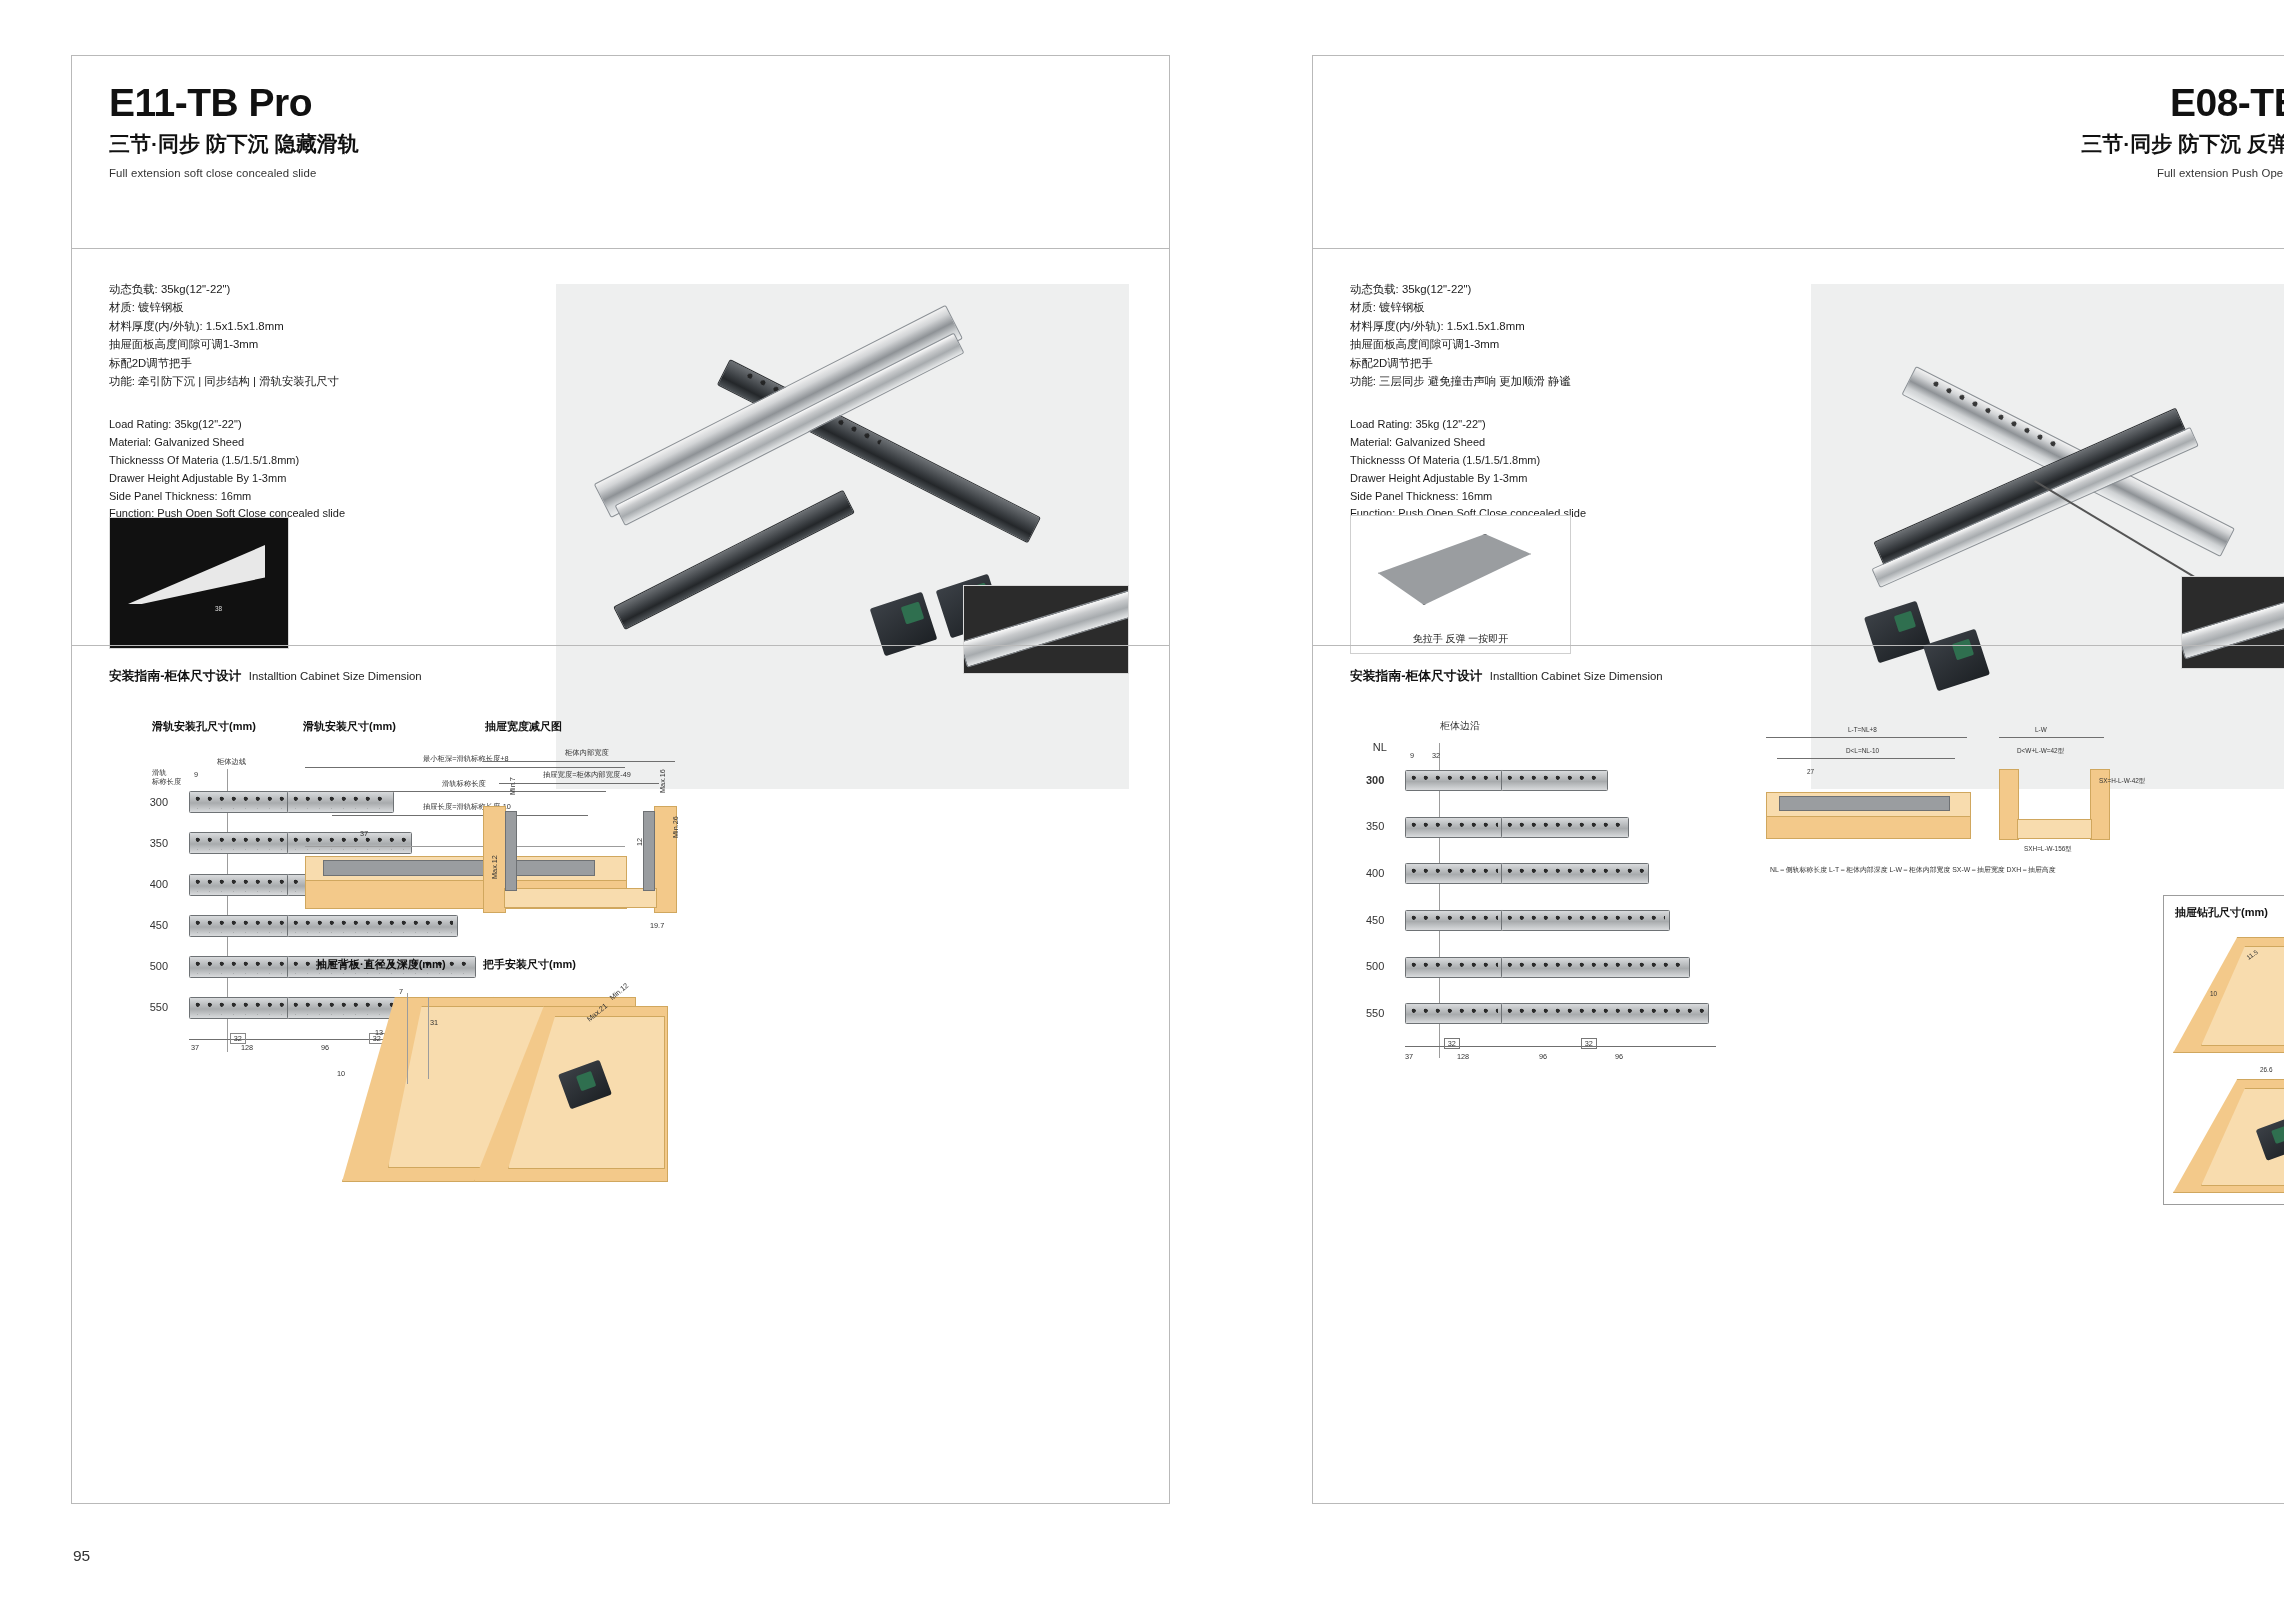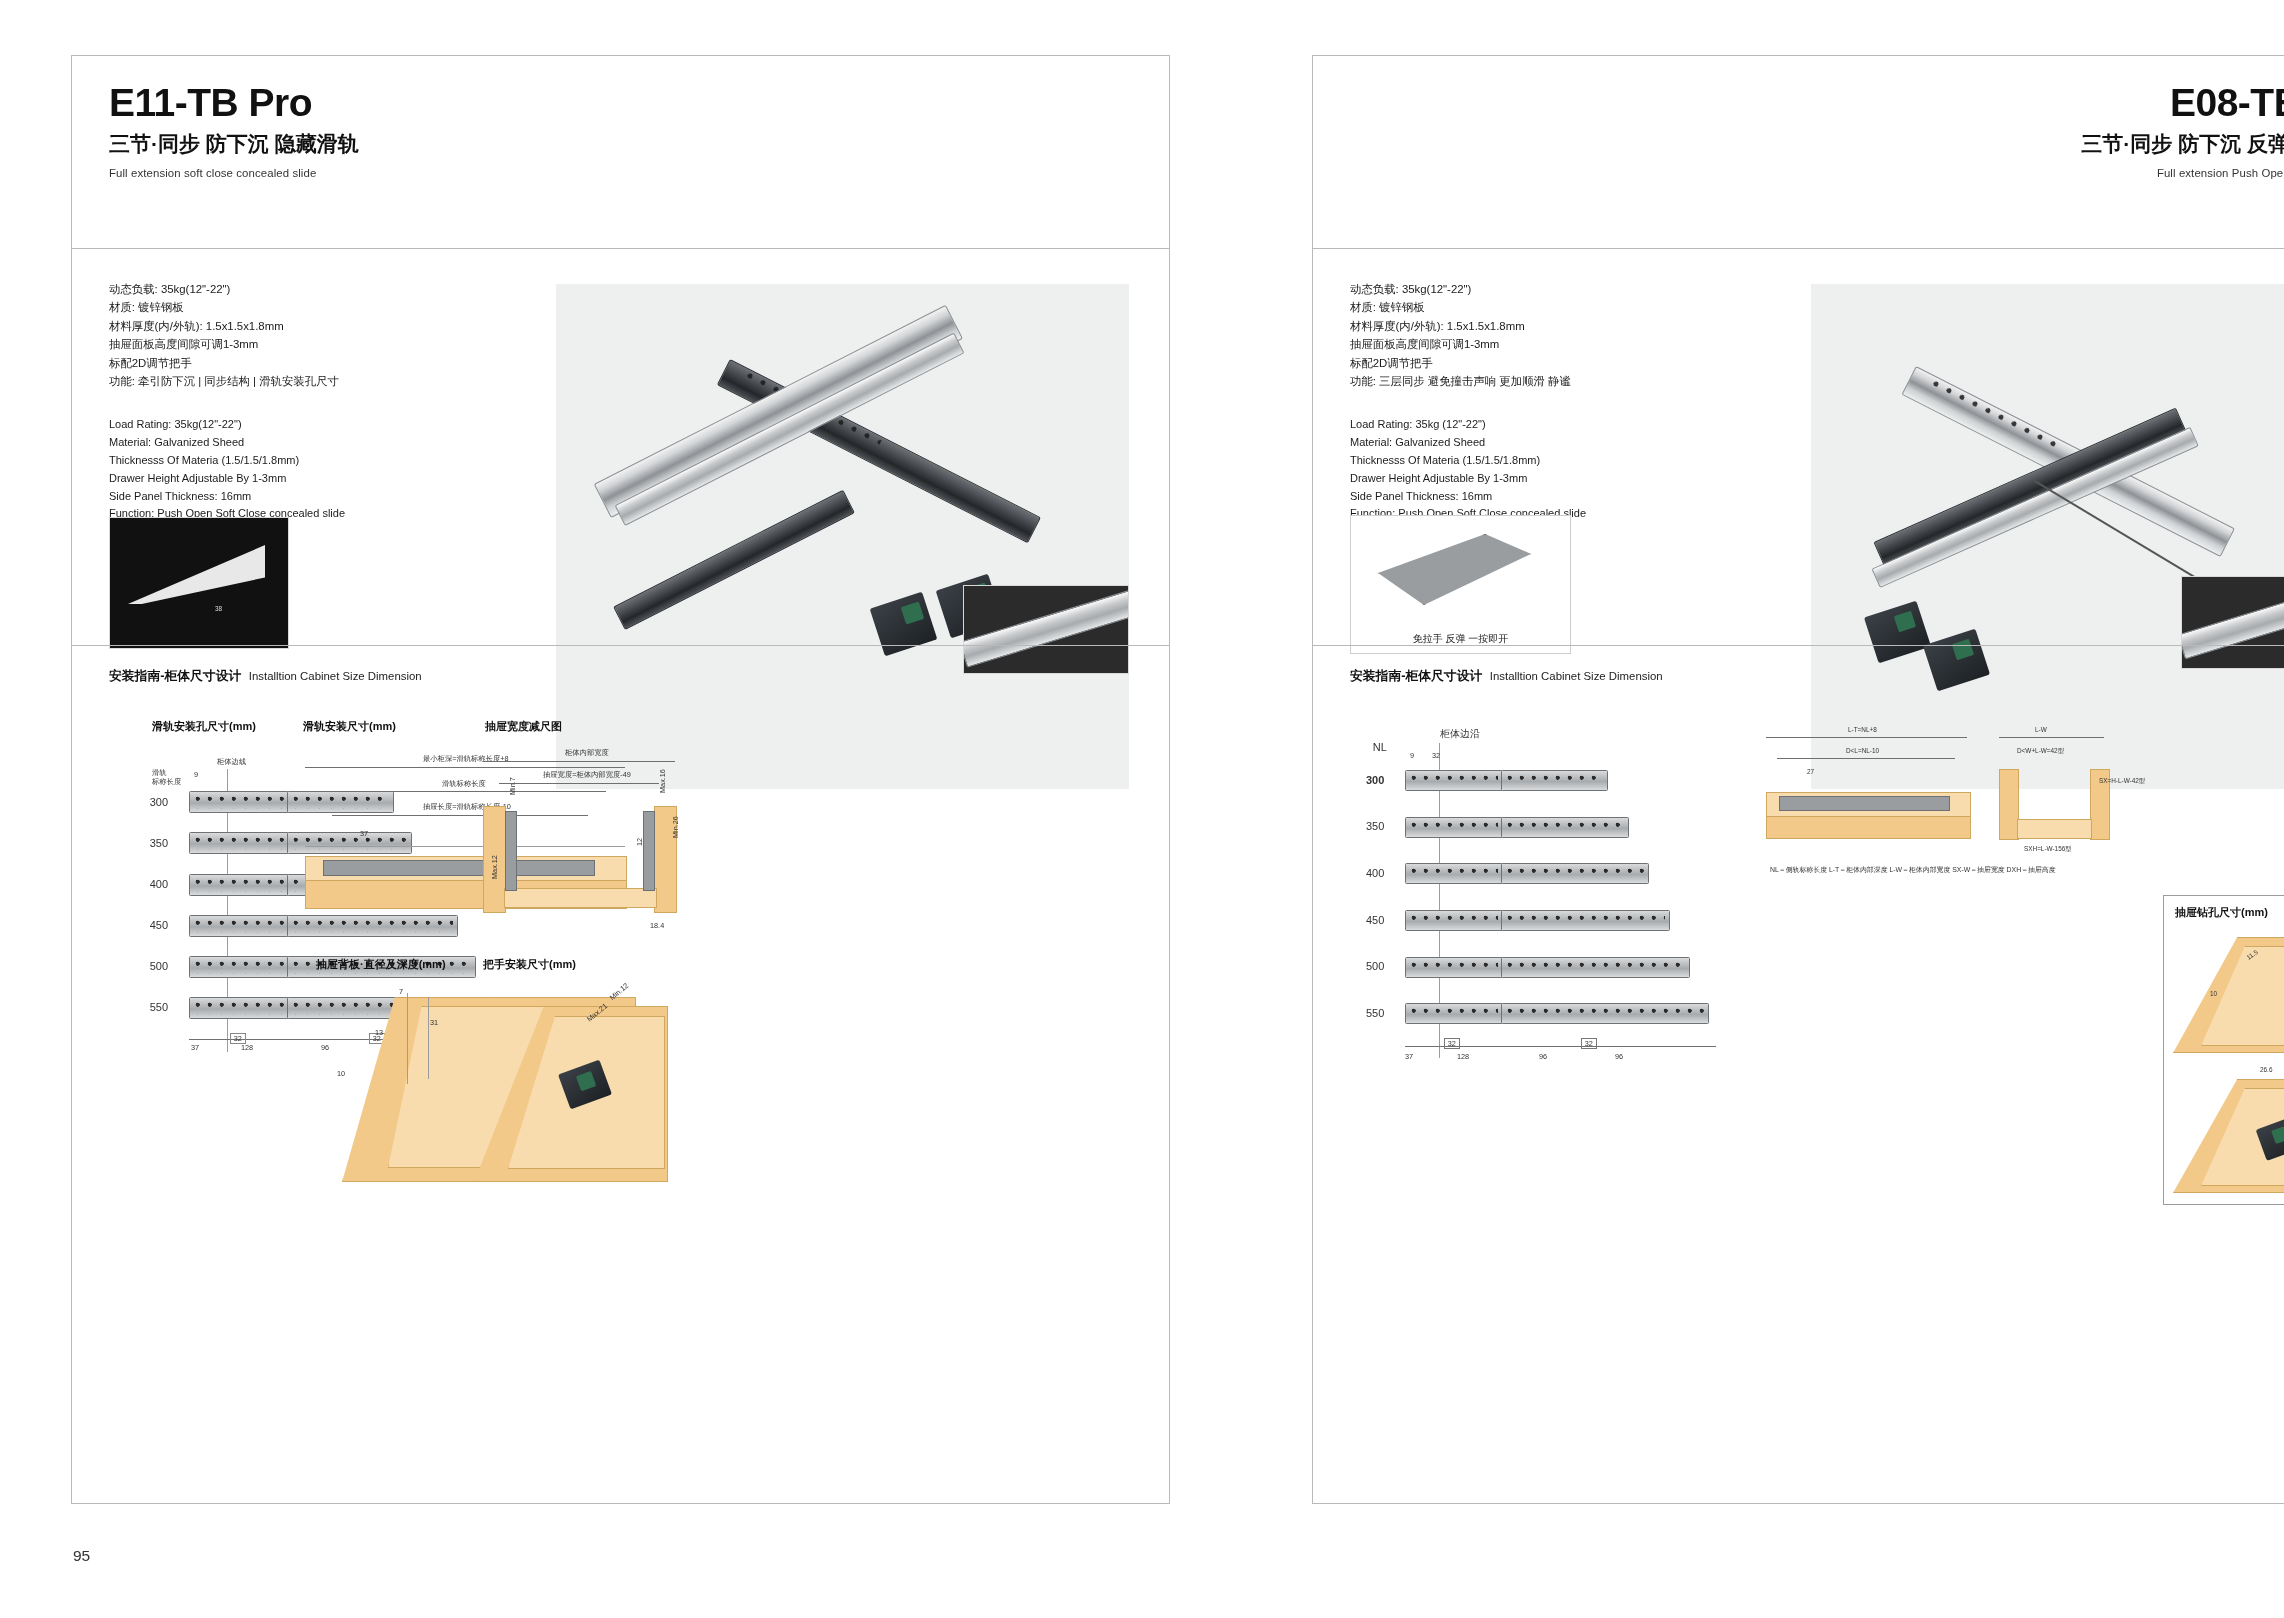--- a/index.html
+++ b/index.html
@@ -238,21 +238,21 @@
         <div class="wood" style="left:180px;top:64px;width:20.6px;height:105px;"></div>
         <div class="wood light" style="left:30px;top:146px;width:151px;height:18px;"></div>
         <div class="panel-grey" style="left:31px;top:69px;width:10px;height:78px;"></div>
         <div class="panel-grey" style="left:169px;top:69px;width:10px;height:78px;"></div>
 
         <div class="tiny" style="left:34px;top:53px;transform:rotate(-90deg);transform-origin:left top;">Min.7</div>
         <div class="tiny" style="left:184px;top:51px;transform:rotate(-90deg);transform-origin:left top;">Max.16</div>
         <div class="tiny" style="left:197px;top:96px;transform:rotate(-90deg);transform-origin:left top;">Min.26</div>
         <div class="tiny" style="left:161px;top:104px;transform:rotate(-90deg);transform-origin:left top;">12</div>
         <div class="tiny" style="left:16px;top:137px;transform:rotate(-90deg);transform-origin:left top;">Max.12</div>
-        <div class="tiny" style="left:176px;top:179px;">18.4</div>
+        <div class="tiny" style="left:176px;top:179px;">19.7</div>
       </div>
 
       <div class="blk-title" style="left:244px;top:311px;">抽屉背板·直径及深度(mm)</div>
       <div class="tdraw" style="left:238px;top:333px;width:352px;height:215px;">
         <div class="wood" style="left:32px;top:18px;width:292px;height:183px;clip-path:polygon(18% 0,100% 0,100% 100%,0 100%);"></div>
         <div class="wood light" style="left:78px;top:27px;width:238px;height:160px;clip-path:polygon(14% 0,100% 0,100% 100%,0 100%);"></div>
         <div class="tiny" style="left:89px;top:8.2px;">7</div>
         <div class="tiny" style="left:65px;top:49px;">13</div>
         <div class="tiny" style="left:27px;top:90px;">10</div>
         <div class="tiny" style="left:120px;top:39px;">31</div>
@@ -323,21 +323,21 @@
     </div>
 
     <div class="install" style="border-top:1.4px solid #b9b9b9;">
       <div class="install-title">
         <span>安装指南-柜体尺寸设计</span>
         <span class="en">Installtion Cabinet Size Dimension</span>
       </div>
 
       <div class="tdraw" style="left:46px;top:73px;width:379px;height:480px;">
         <div class="tiny" style="left:13.7px;top:22px;font-size:11px;">NL</div>
-        <div class="tiny" style="left:81px;top:8px;font-size:10px;">柜体边沿</div>
+        <div class="tiny" style="left:81px;top:0;font-size:10px;">柜体边沿</div>
         <div class="thinline v" style="left:80px;top:24px;height:315px;"></div>
         <div class="tiny" style="left:51px;top:32px;">9</div>
         <div class="tiny" style="left:73px;top:32px;">32</div>
 
         <div class="rowlabel" style="left:6.9px;top:55px;font-weight:bold;">300</div>
         <div class="slidebox" style="left:46px;top:51px;width:96px;height:19px;">
             <div class="dots"></div>
           </div>
         <div class="slidebox" style="left:142px;top:51px;width:105px;height:19px;">
             <div class="dots"></div>

